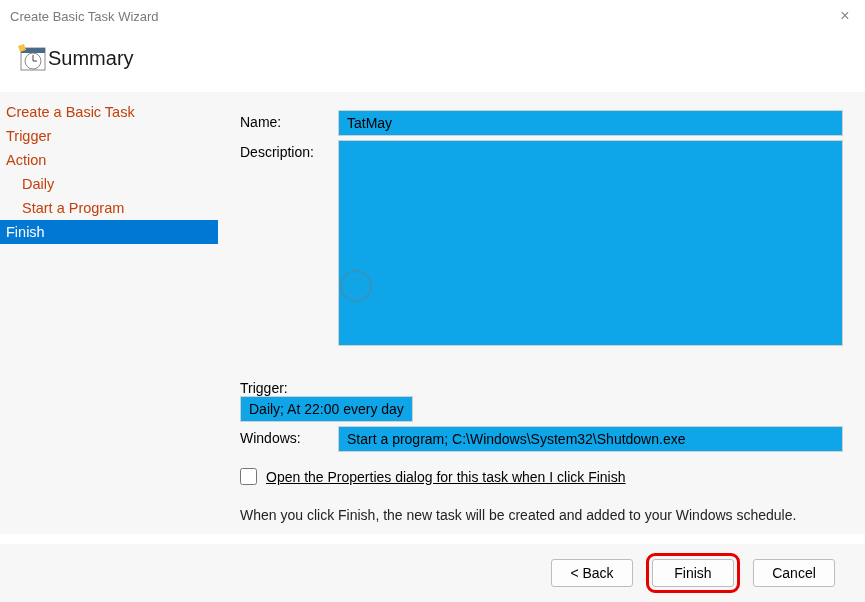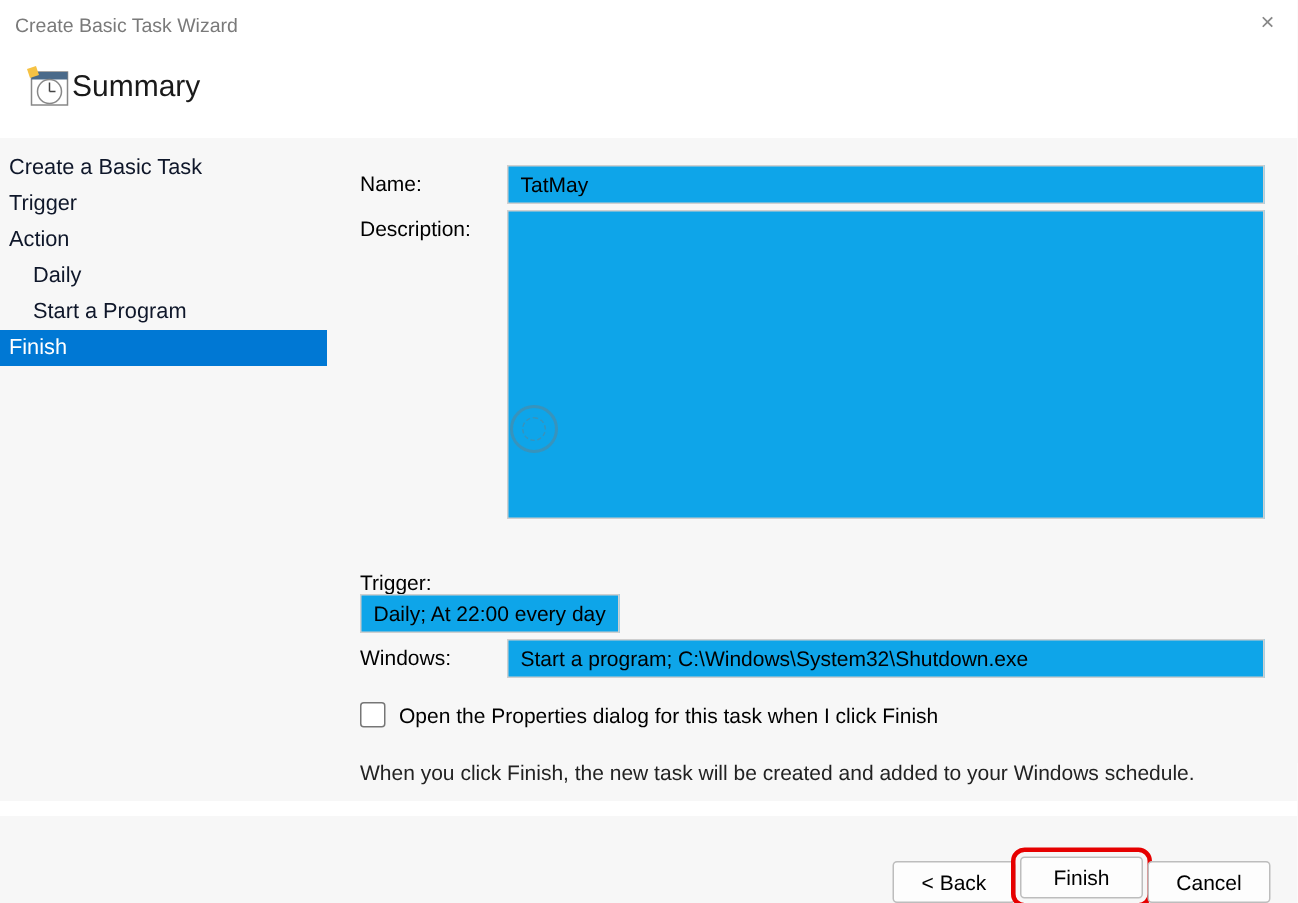--- a/index.html
+++ b/index.html
@@ -48,21 +48,21 @@
   height: calc(100% - 32px - 70px - 58px);
   background: #f7f7f7;
 }
 .sidebar {
   width: 218px;
   padding-top: 8px;
 }
 .sidebar .item {
   padding: 4px 6px;
   font-size: 14.5px;
-  color: #0f172a;
+  color: #c2410c;
   cursor: pointer;
 }
 .sidebar .item.indent {
   padding-left: 22px;
 }
 .sidebar .item.selected {
   background: #0078d4;
   color: #fff;
 }
 .main {
@@ -92,38 +92,39 @@
 .form-row .field.desc {
   height: 206px;
   resize: none;
 }
 .form-row.spacer-above { margin-top: 30px; flex-direction: column; }
 .check-row {
   display: flex;
   align-items: flex-end;
   gap: 9px;
   margin-top: 16px;
+  text-decoration: underline;
 }
 .check-row input[type=checkbox] {
   width: 17px; height: 17px;
   accent-color: #0078d4;
 }
 .hint {
   margin-top: 22px;
   color: #222;
 }
 .footer {
   position: absolute;
   bottom: 0; left: 0; right: 0;
   height: 58px;
   display: flex;
   justify-content: flex-end;
-  align-items: flex-end;
-  gap: 0;
-  padding: 0 18px;
+  align-items: center;
+  gap: 16px;
+  padding: 0 30px;
   background: #f7f7f7;
 }
 .btn {
   min-width: 82px;
   height: 28px;
   background: #fdfdfd;
   border: 1px solid #bdbdbd;
   border-radius: 3px;
   font-size: 14px;
   color: #000;

